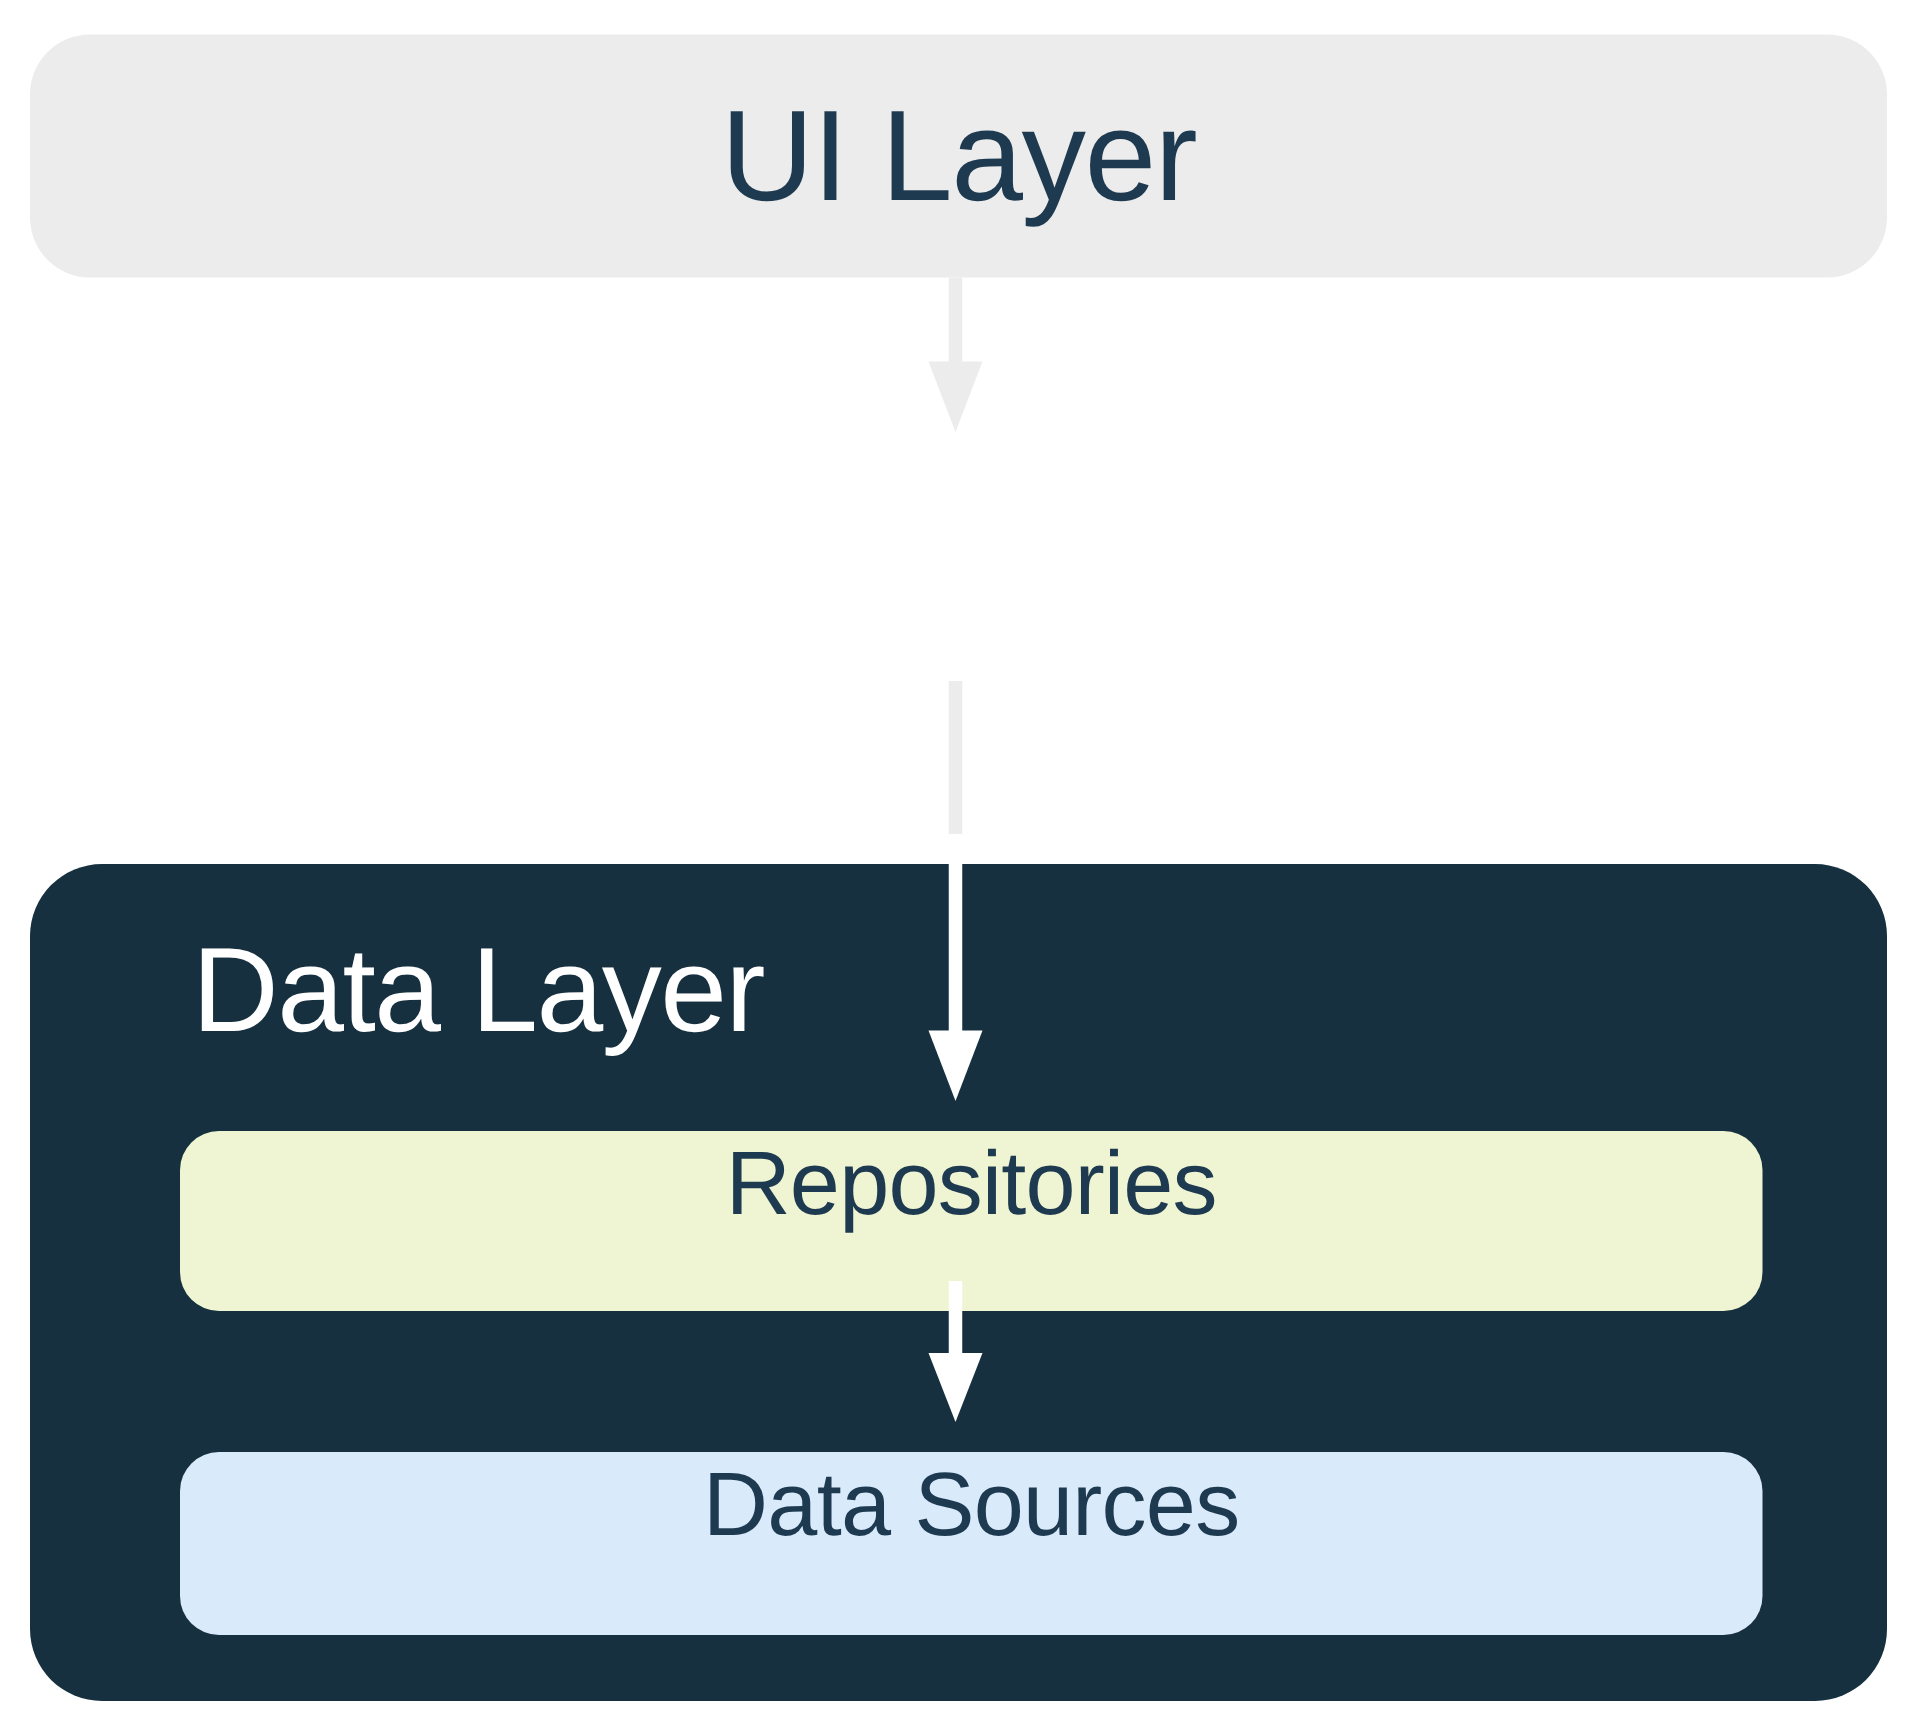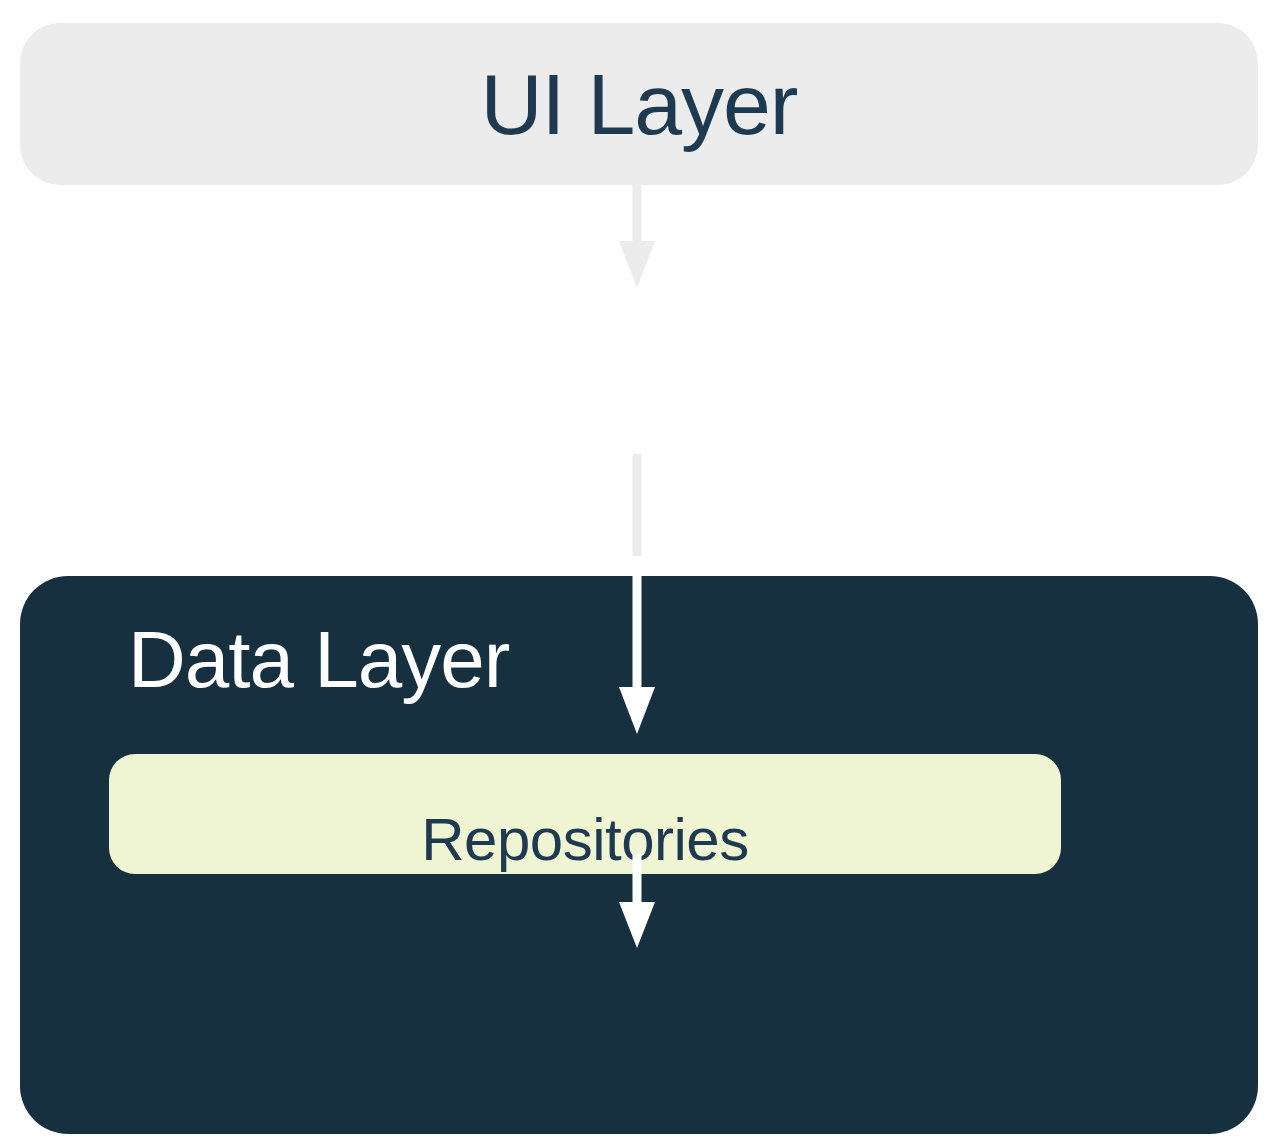--- a/index.html
+++ b/index.html
@@ -50,25 +50,25 @@
     position: absolute;
     left: 108px;
     top: 38px;
     color: var(--white, #ffffff);
     font-size: 80px;
     font-weight: 400;
     letter-spacing: -1px;
   }
   .inner-box {
     position: absolute;
-    left: 89px;
-    width: 952px;
+    left: 100px;
+    width: 1055px;
     border-radius: 26px;
     display: flex;
-    align-items: flex-end;
+    align-items: flex-start;
     justify-content: center;
   }
   #repositories-box {
     top: 178px;
     height: 120px;
     background: var(--repositories-bg, #eff5d2);
   }
   #data-sources-box {
     top: 392px;
     height: 122px;
@@ -109,20 +109,23 @@
   </div>
 
 
   <div class="layer-box" id="data-box">
     <div class="data-layer-title">Data Layer</div>
 
     <div class="inner-box" id="repositories-box">
       <span class="inner-label">Repositories</span>
     </div>
 
+    <div class="inner-box" id="data-sources-box">
+      <span class="inner-label">Data Sources</span>
+    </div>
   </div>
 
   <div class="arrow" id="arrow-domain-repos">
     <svg width="40" height="280" viewBox="0 0 40 280">
       <rect x="15.5" y="0" width="9" height="103" fill="var(--arrow-gray, #ececec)"></rect>
       <rect x="15.5" y="102" width="9" height="132" fill="var(--white, #ffffff)"></rect>
       <polygon points="2,233 38,233 20,280" fill="var(--white, #ffffff)"></polygon>
     </svg>
   </div>
 

